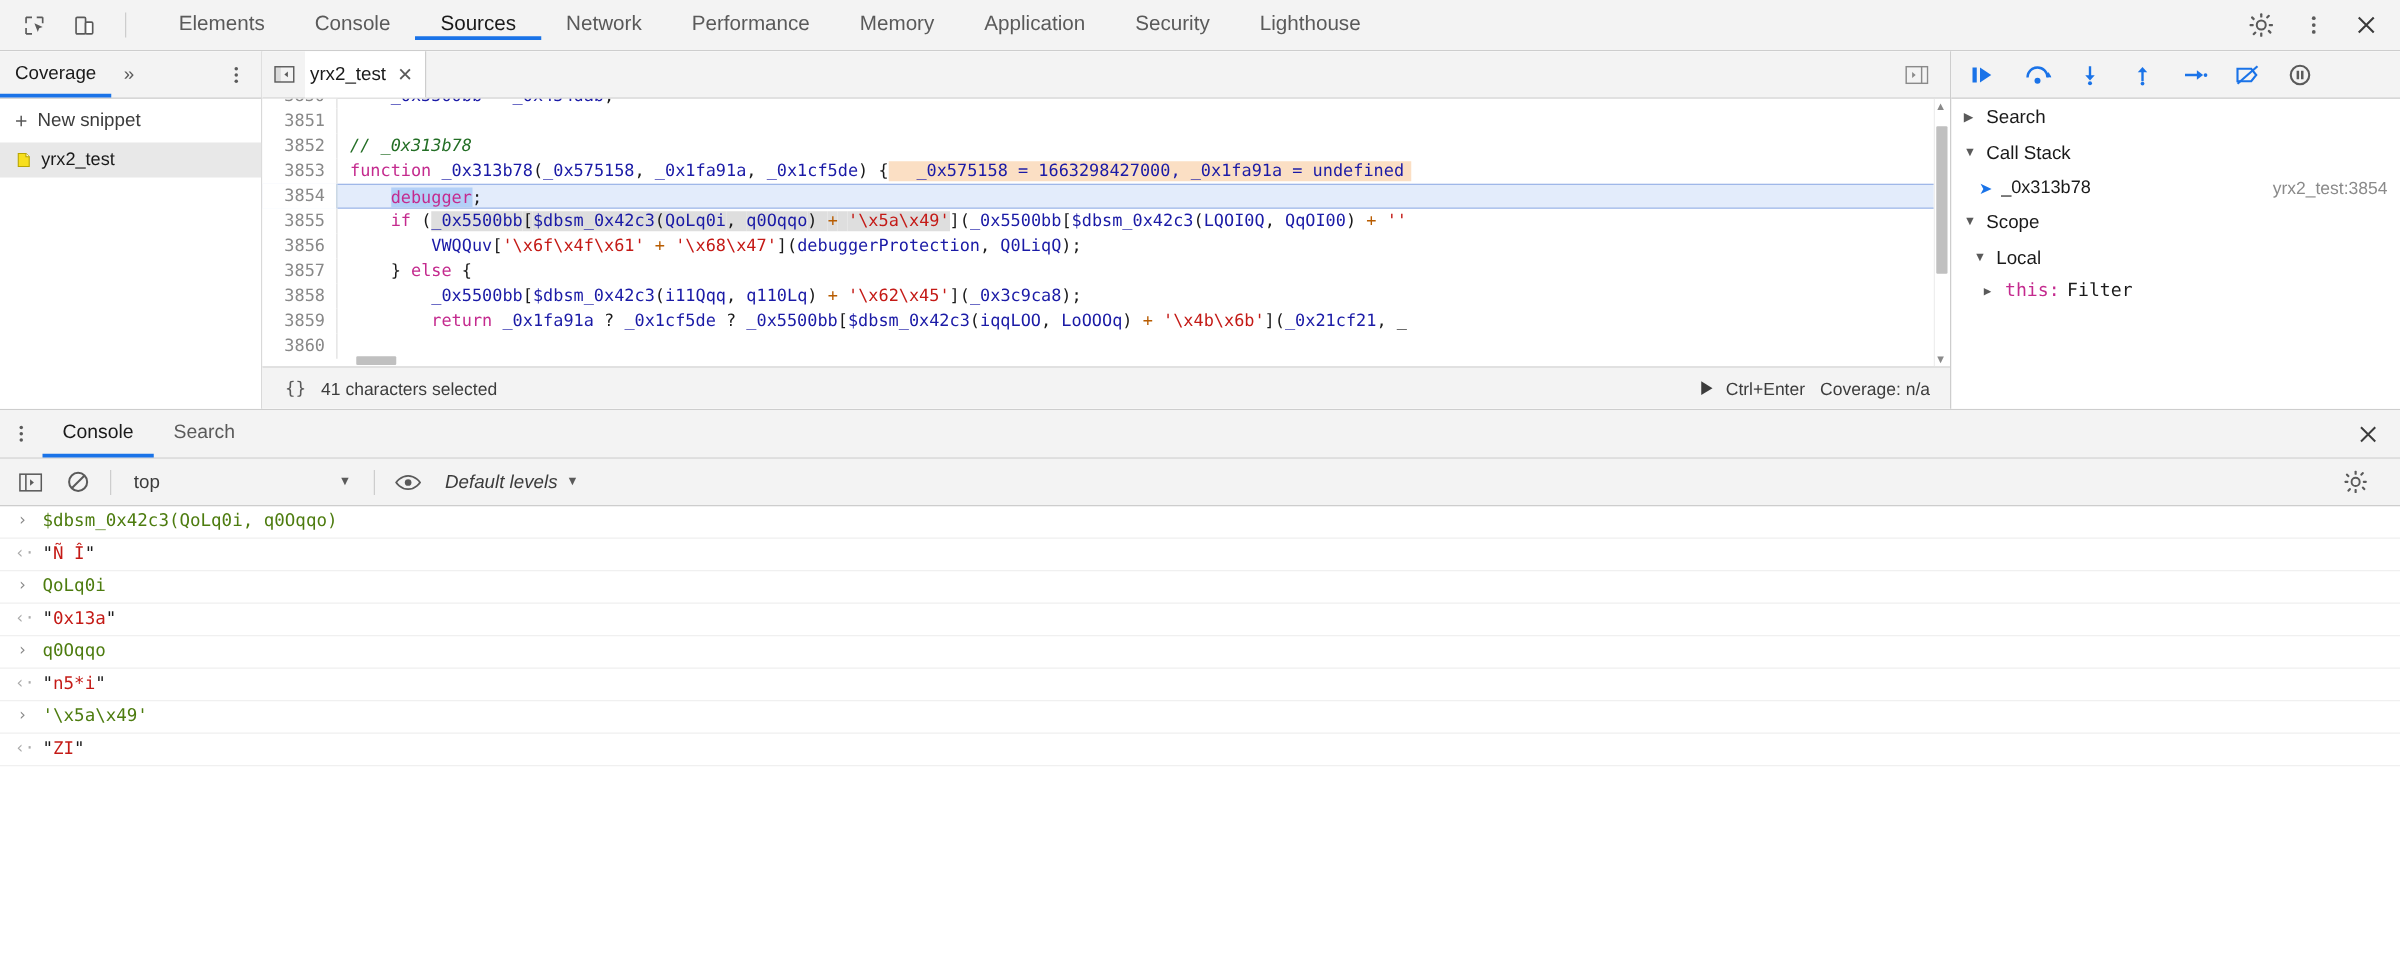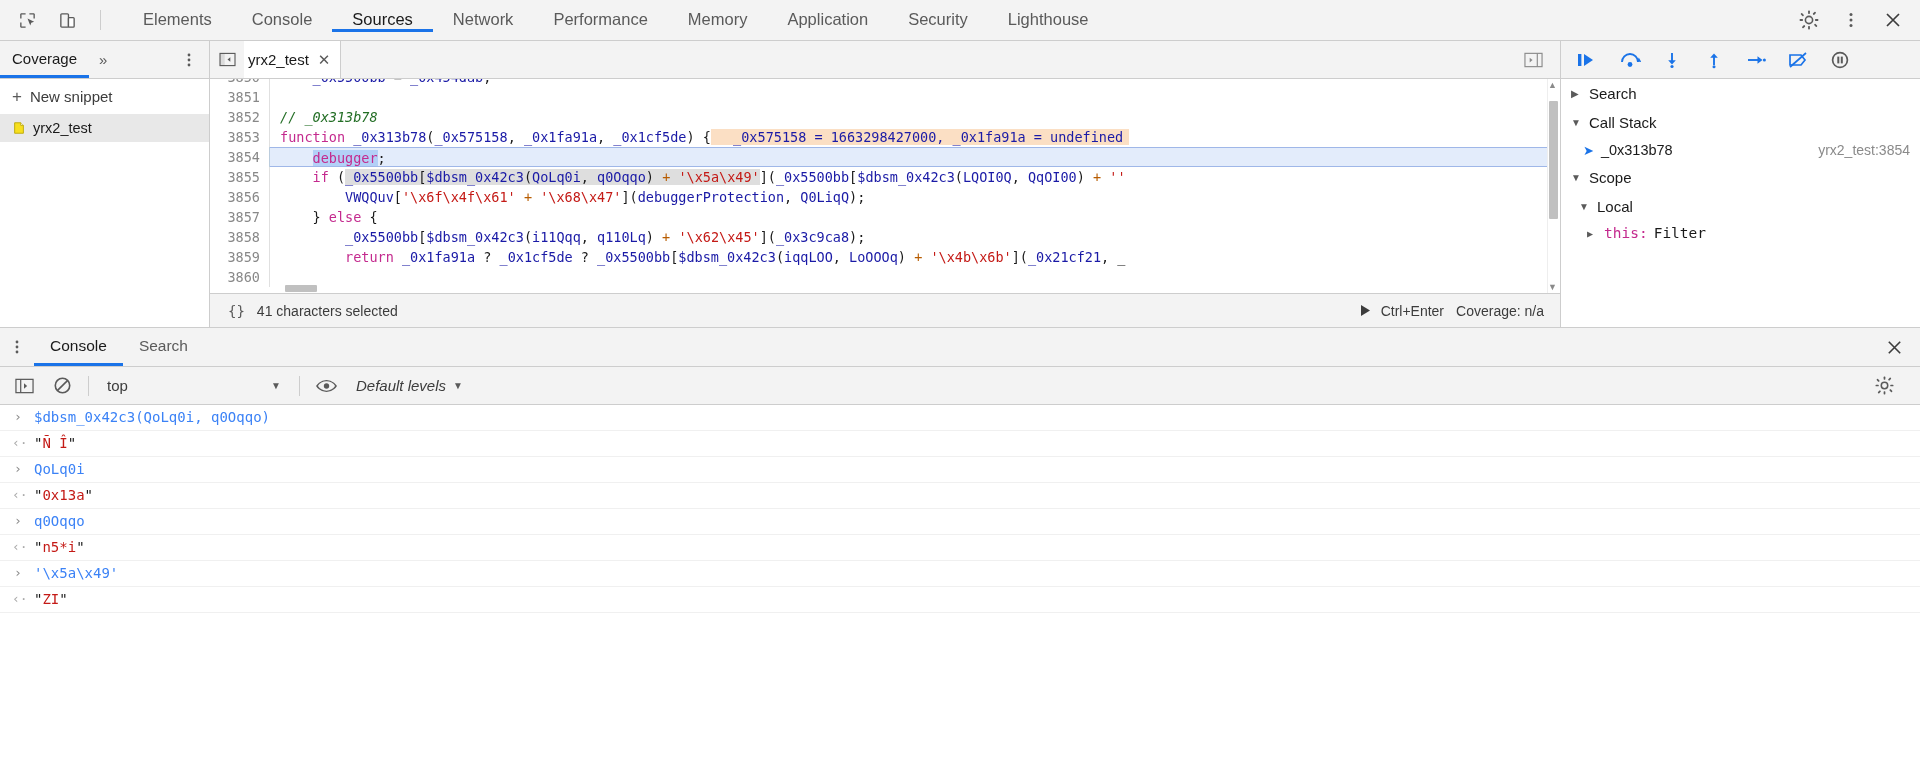--- a/index.html
+++ b/index.html
@@ -129,21 +129,21 @@
   }
   .filter-input::placeholder { color: #8a8a8a; }
   .levels { display: flex; align-items: center; gap: 7px; font-size: 15px; color: #3c3c3c; cursor: pointer; padding-left: 8px; font-style: italic; }
   .con-right { margin-left: auto; display: flex; align-items: center; padding-right: 12px; }
 
   .con-body { flex: 1; overflow: hidden; font-family: "DejaVu Sans Mono", "Liberation Mono", monospace; font-size: 14px; }
   .msg { display: flex; align-items: flex-start; gap: 10px; padding: 4px 0 4px 12px; height: 26px; border-bottom: 1px solid #f0f0f0; }
   .msg .chev { color: #8a8a8a; width: 12px; flex: none; font-size: 13px; text-align: center; }
   .msg.input .chev { color: #8a8a8a; }
   .msg.output .chev { color: #aaa; }
-  .msg .content { color: #3b82f6; white-space: pre; }
+  .msg .content { color: #4d7c0f; white-space: pre; }
   .msg.output .content { color: #c41a16; }
   .msg.output .content .q { color: #1a1a1a; }
 
   svg { display: block; }
 </style>
 </head>
 <body>
 
 <div class="app">
 

